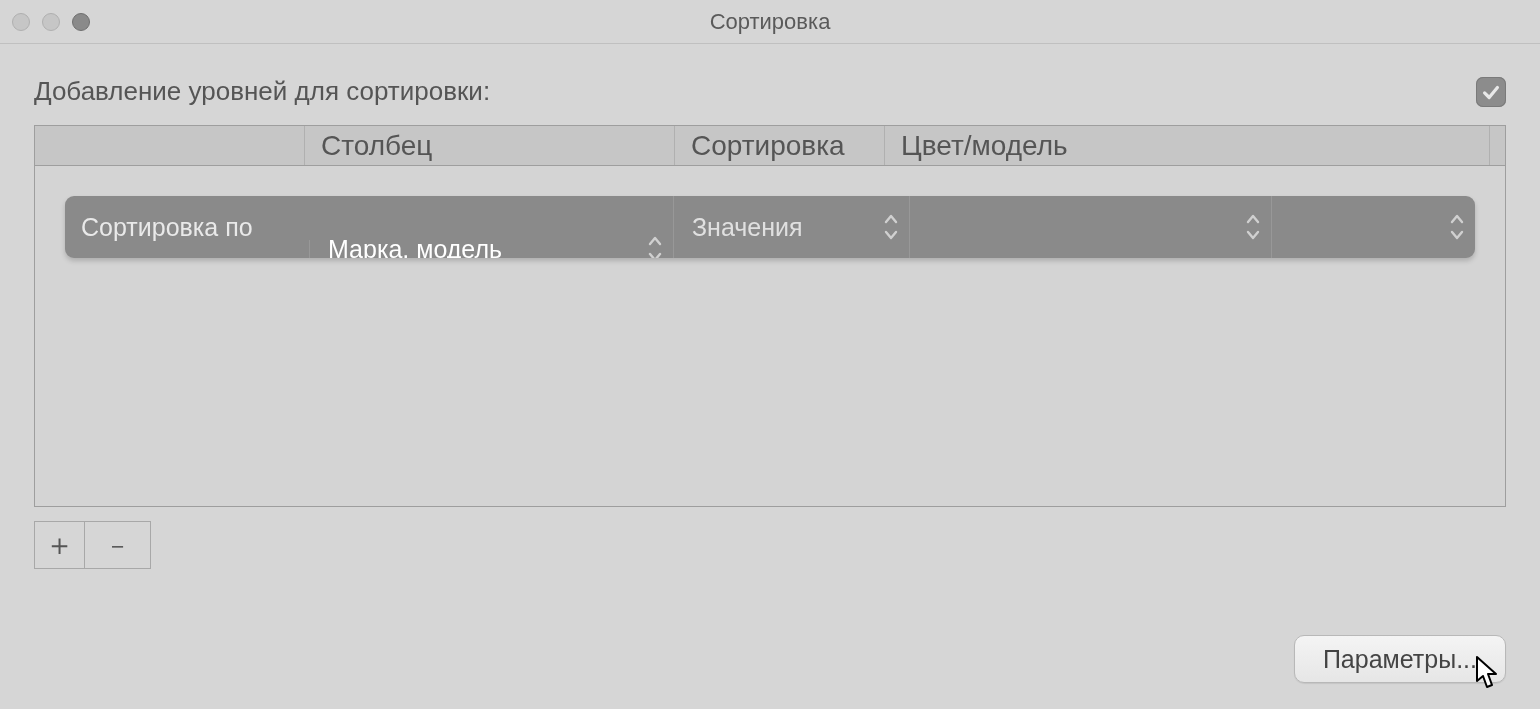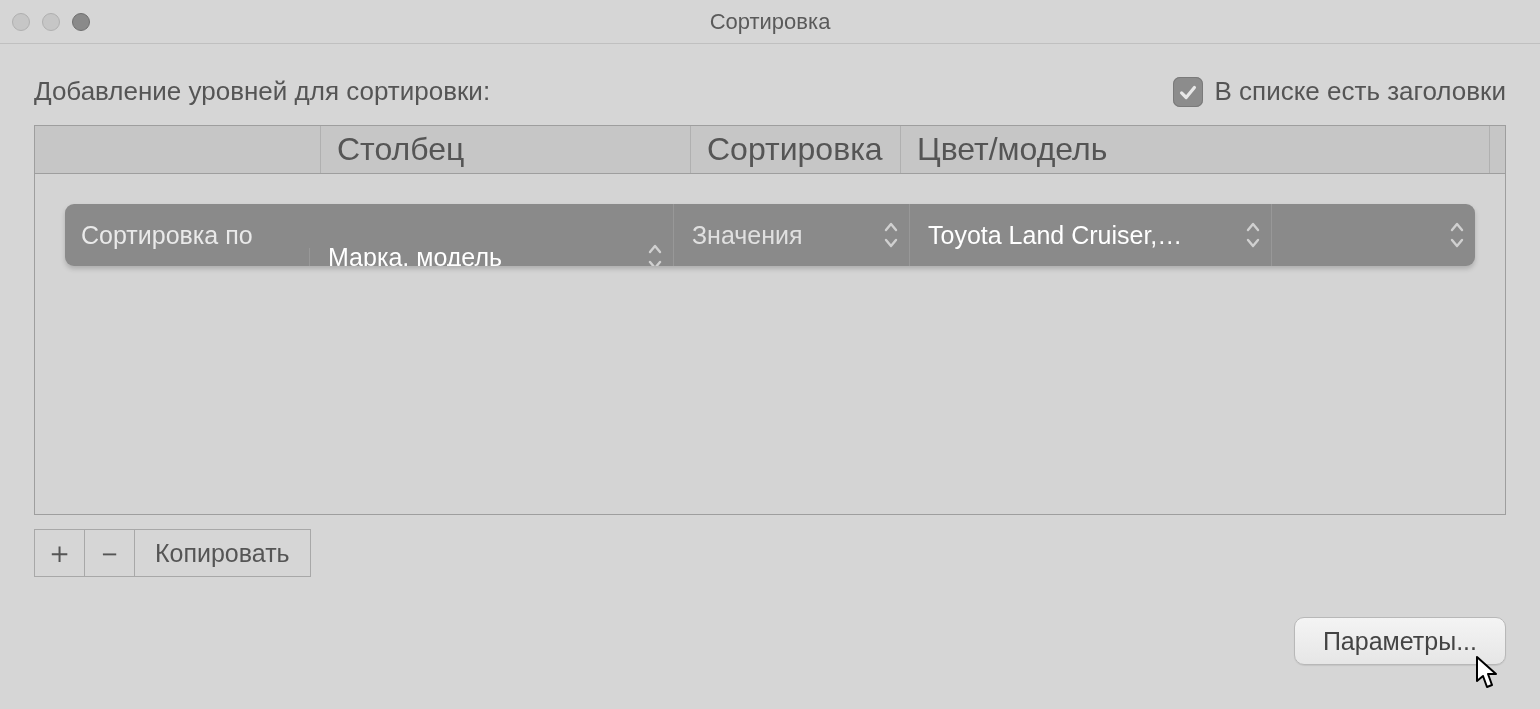--- a/index.html
+++ b/index.html
@@ -49,26 +49,26 @@
   .checkbox svg { width: 22px; height: 22px; stroke: #e8e8e8; stroke-width: 3.5; fill: none; stroke-linecap: round; stroke-linejoin: round; }
   .check-label { font-size: 26px; color: #555; }
 
   
   .table-shell {
     background: #c6c6c6;
     border: 1px solid #9e9e9e;
   }
   .table-header {
     display: flex;
-    height: 48px;
+    height: 40px;
     align-items: center;
-    font-size: 32px; color: #555;
+    font-size: 28px; color: #555;
     background: #c6c6c6;
     border-bottom: 1px solid #9e9e9e;
-    padding-left: 16px;
+    padding-left: 0;
   }
   .th-lead  { width: 270px; border-right: 1px solid #b0b0b0; height: 100%; }
   .th-col1  { width: 370px; padding-left: 16px; border-right: 1px solid #b0b0b0; height: 100%; display:flex; align-items:center; }
   .th-col2  { width: 210px; padding-left: 16px; border-right: 1px solid #b0b0b0; height: 100%; display:flex; align-items:center; }
   .th-col3  { width: 340px; padding-left: 16px; border-right: 1px solid #b0b0b0; height: 100%; display:flex; align-items:center; }
   .th-col4  { flex: 1;       padding-left: 16px; height: 100%; display:flex; align-items:center; }
   .th-grip  { width: 16px;   border-left: 1px solid #b0b0b0; height: 100%; }
 
   .table-body {
     background: #d4d4d4;
@@ -122,21 +122,21 @@
     display: flex; align-items: center; justify-content: center;
     border-right: 1px solid #a8a8a8;
     font-size: 30px; color: #555;
   }
   .addremove .btn:last-child { border-right: none; width: auto; padding: 0 20px; font-size: 25px; }
 
   
   .bottom-row {
     position: absolute;
     right: 34px;
-    bottom: 44px;
+    bottom: 26px;
     display: flex;
     gap: 28px;
     align-items: center;
   }
   .mac-btn {
     height: 48px;
     padding: 0 28px;
     border-radius: 10px;
     background: linear-gradient(#f4f4f4,#e6e6e6);
     border: 1px solid #b8b8b8;
@@ -176,21 +176,20 @@
 
   <div class="label-row">
     <div class="label">Добавление уровней для сортировки:</div>
 
     <div class="headers-check">
       <div class="checkbox">
         <svg viewBox="0 0 24 24">
             <polyline points="5 13 10 18 19 7"></polyline>
           </svg>
       </div>
-      <div class="check-label">В списке есть заголовки</div>
     </div>
   </div>
 
   
   <div class="table-shell">
     <div class="table-header">
       <div class="th-lead"></div>
       <div class="th-col1">Столбец</div>
       <div class="th-col2">Сортировка</div>
       <div class="th-col4">Цвет/модель</div>
@@ -215,21 +214,20 @@
           <span>Значения</span>
           <span class="stepper">
             <svg viewBox="0 0 20 34">
                 <polyline points="5 12 10 6 15 12"></polyline>
                 <polyline points="5 22 10 28 15 22"></polyline>
               </svg>
           </span>
         </div>
 
         <div class="popup pop-col3">
-          <span>Toyota Land Cruiser,…</span>
           <span class="stepper">
             <svg viewBox="0 0 20 34">
                 <polyline points="5 12 10 6 15 12"></polyline>
                 <polyline points="5 22 10 28 15 22"></polyline>
               </svg>
           </span>
         </div>
 
         <div class="popup pop-col4">
           <span></span>
@@ -244,23 +242,20 @@
     </div>
   </div>
 
   
   <div class="addremove">
     <div class="btn">
       <span>＋</span>
     </div>
     <div class="btn">
       <span>－</span>
-    </div>
-    <div class="btn">
-      <span>Копировать</span>
     </div>
   </div>
 
 </div>
 
 <div class="bottom-row">
   <div class="mac-btn">Параметры...</div>
 </div>
 
 <div class="cursor">

